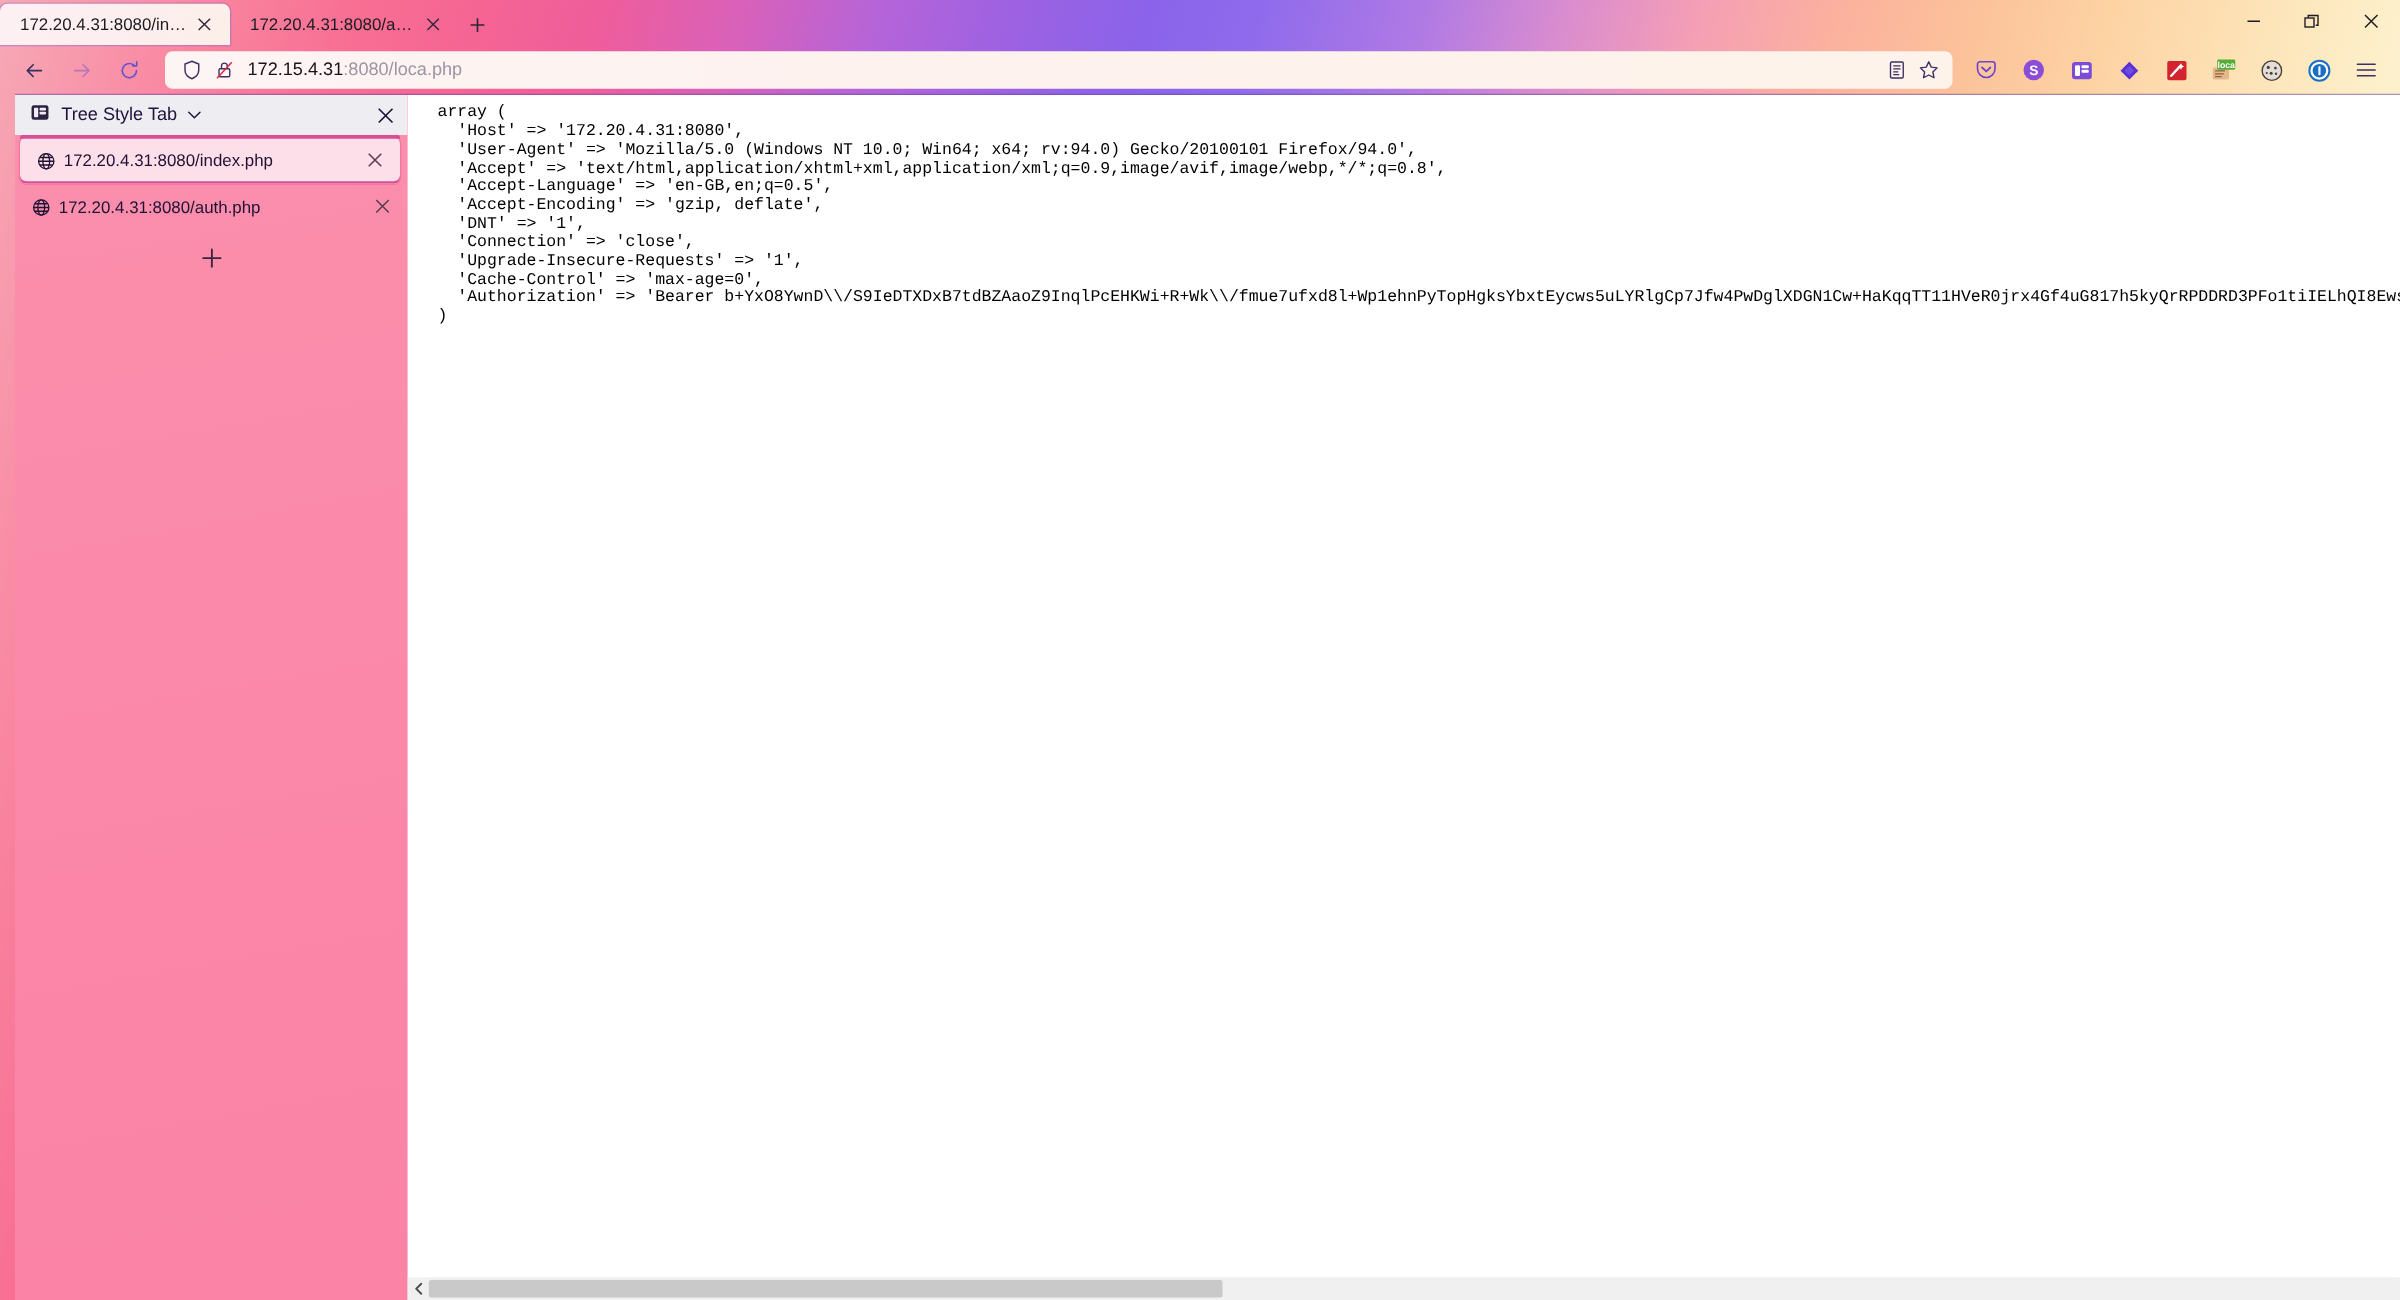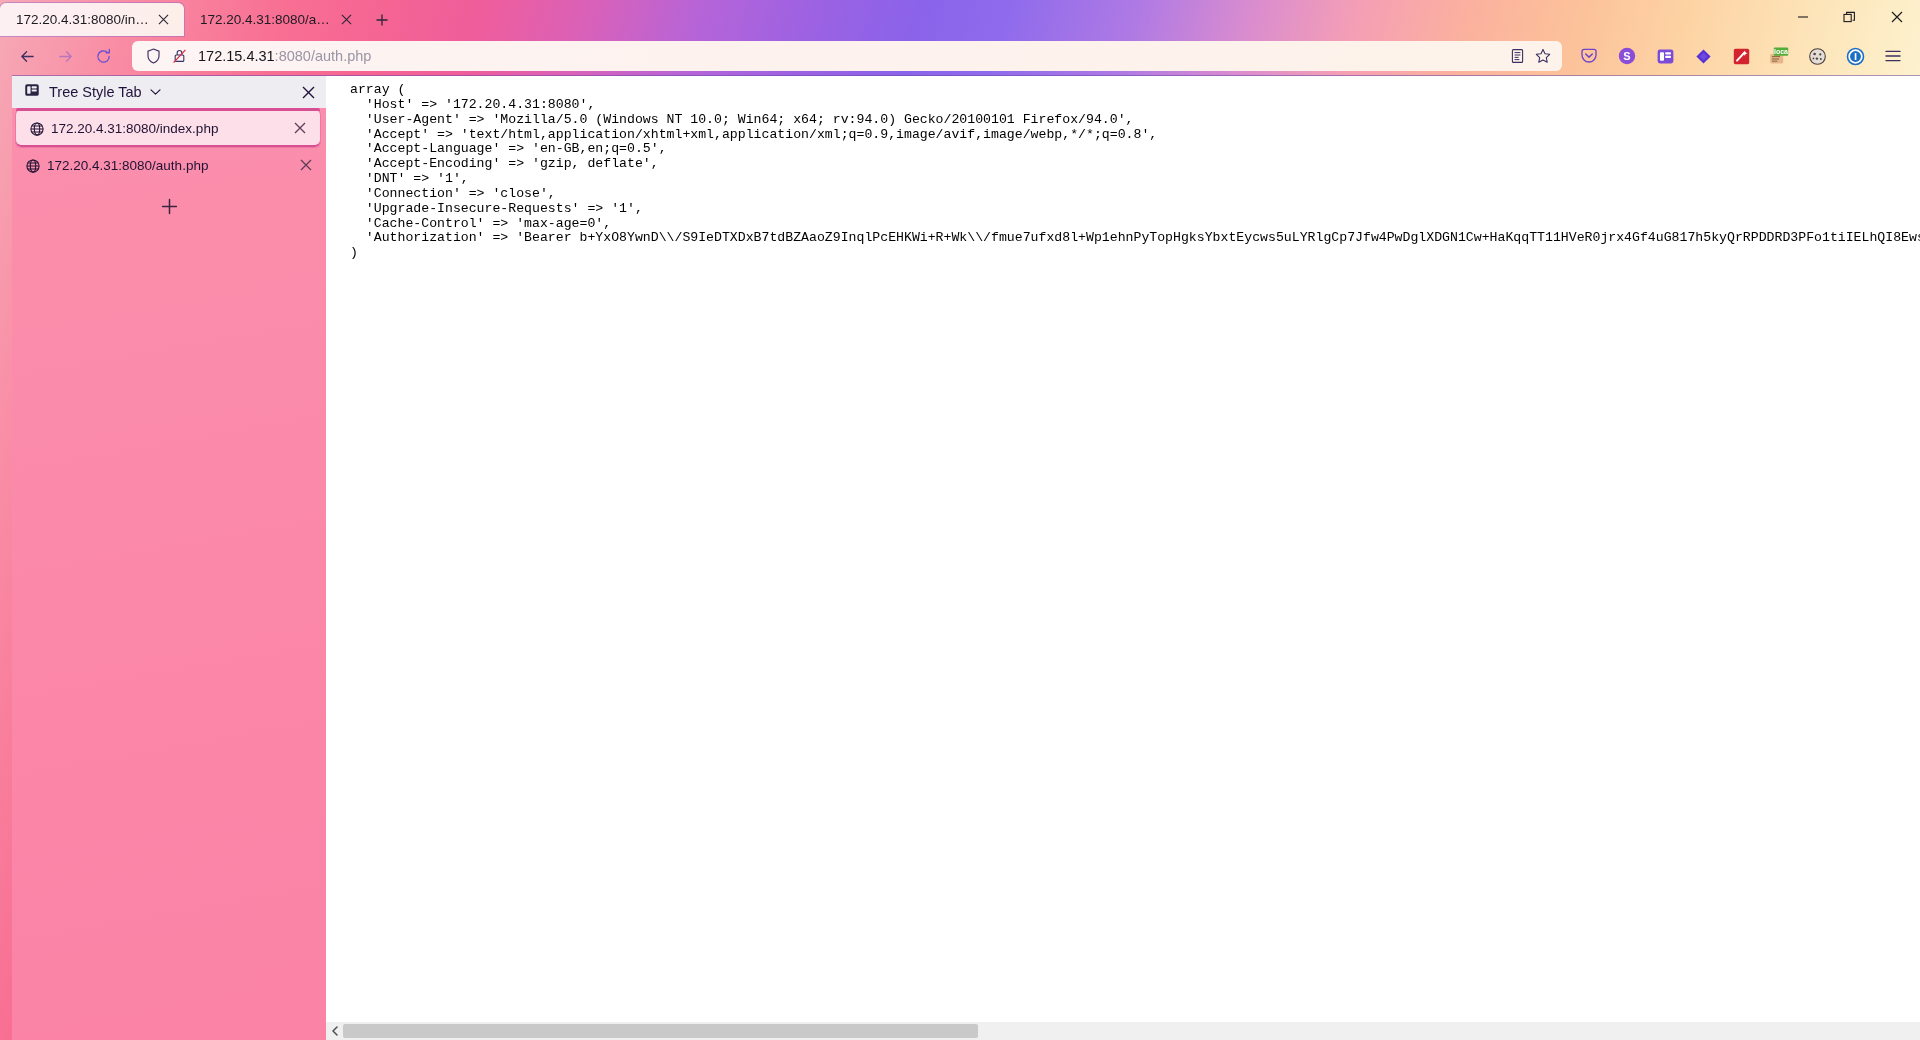--- a/index.html
+++ b/index.html
@@ -300,21 +300,21 @@
         </svg>
       </span>
       <span class="ubicon">
         <svg width="15" height="16" viewBox="0 0 15 16">
           <rect x="3.2" y="7" width="8.6" height="6.4" rx="1" stroke="#3b2f63" stroke-width="1.1" fill="none"></rect>
           <path d="M5.2 7 V4.8 A2.3 2.3 0 0 1 9.8 4.8 V7" stroke="#3b2f63" stroke-width="1.1" fill="none"></path>
           <path d="M1.6 14.6 L13.4 1.8" stroke="#d32f4a" stroke-width="1.25"></path>
         </svg>
       </span>
       <span id="urltext">
-        <span>172.15.4.31</span><span class="dim">:8080/auth.php</span>
+        <span>172.15.4.31</span><span class="dim">:8080/loca.php</span>
       </span>
       <span class="ubright">
         <span class="ubicon">
           <svg width="15" height="16" viewBox="0 0 15 16">
             <rect x="2.4" y="1.6" width="10.2" height="12.8" rx="1" stroke="#3b2f63" stroke-width="1.1" fill="none"></rect>
             <path d="M4.6 4.6 H10.4 M4.6 7 H10.4 M4.6 9.4 H8.6 M4.6 11.6 H9.4" stroke="#3b2f63" stroke-width="1"></path>
           </svg>
         </span>
         <span class="ubicon">
           <svg width="16" height="16" viewBox="0 0 16 16">

